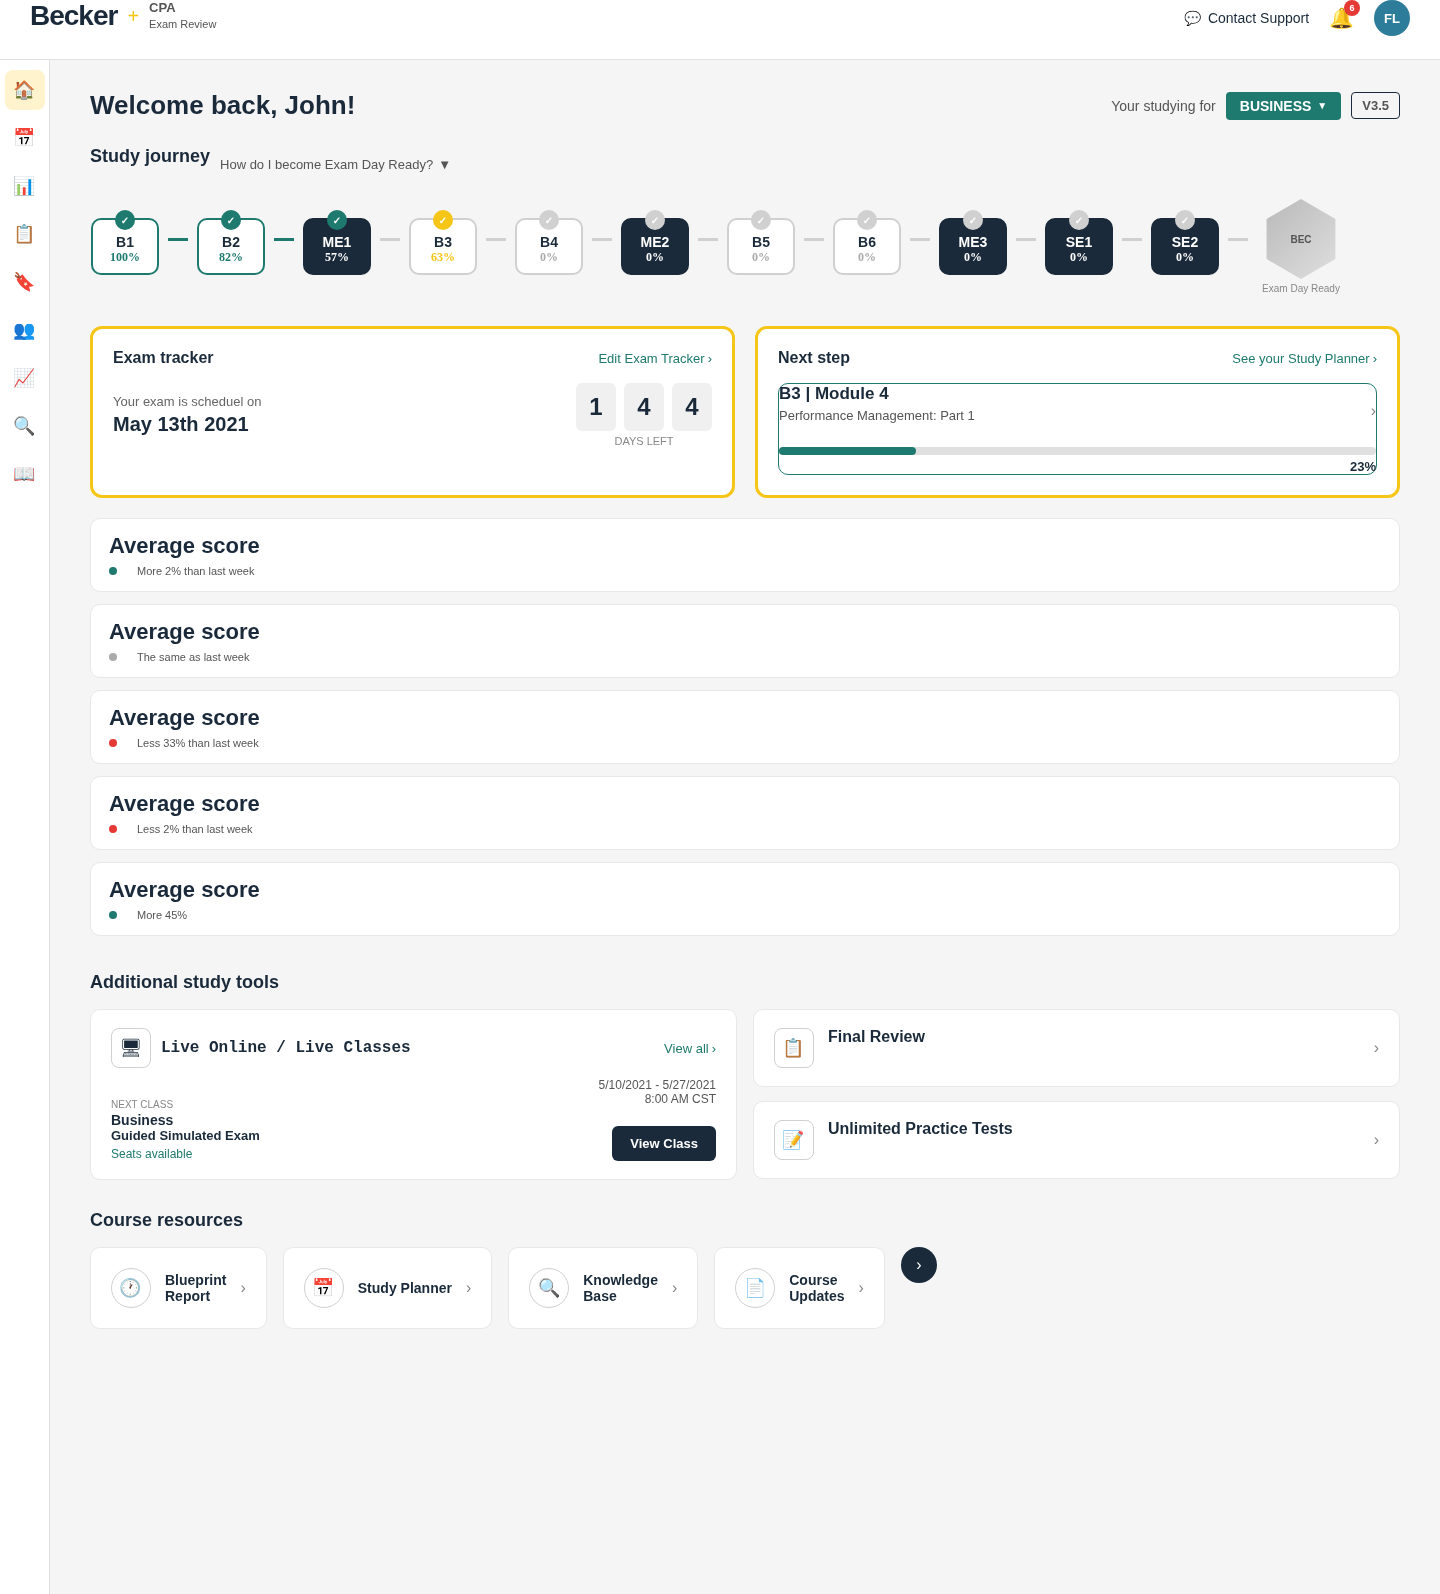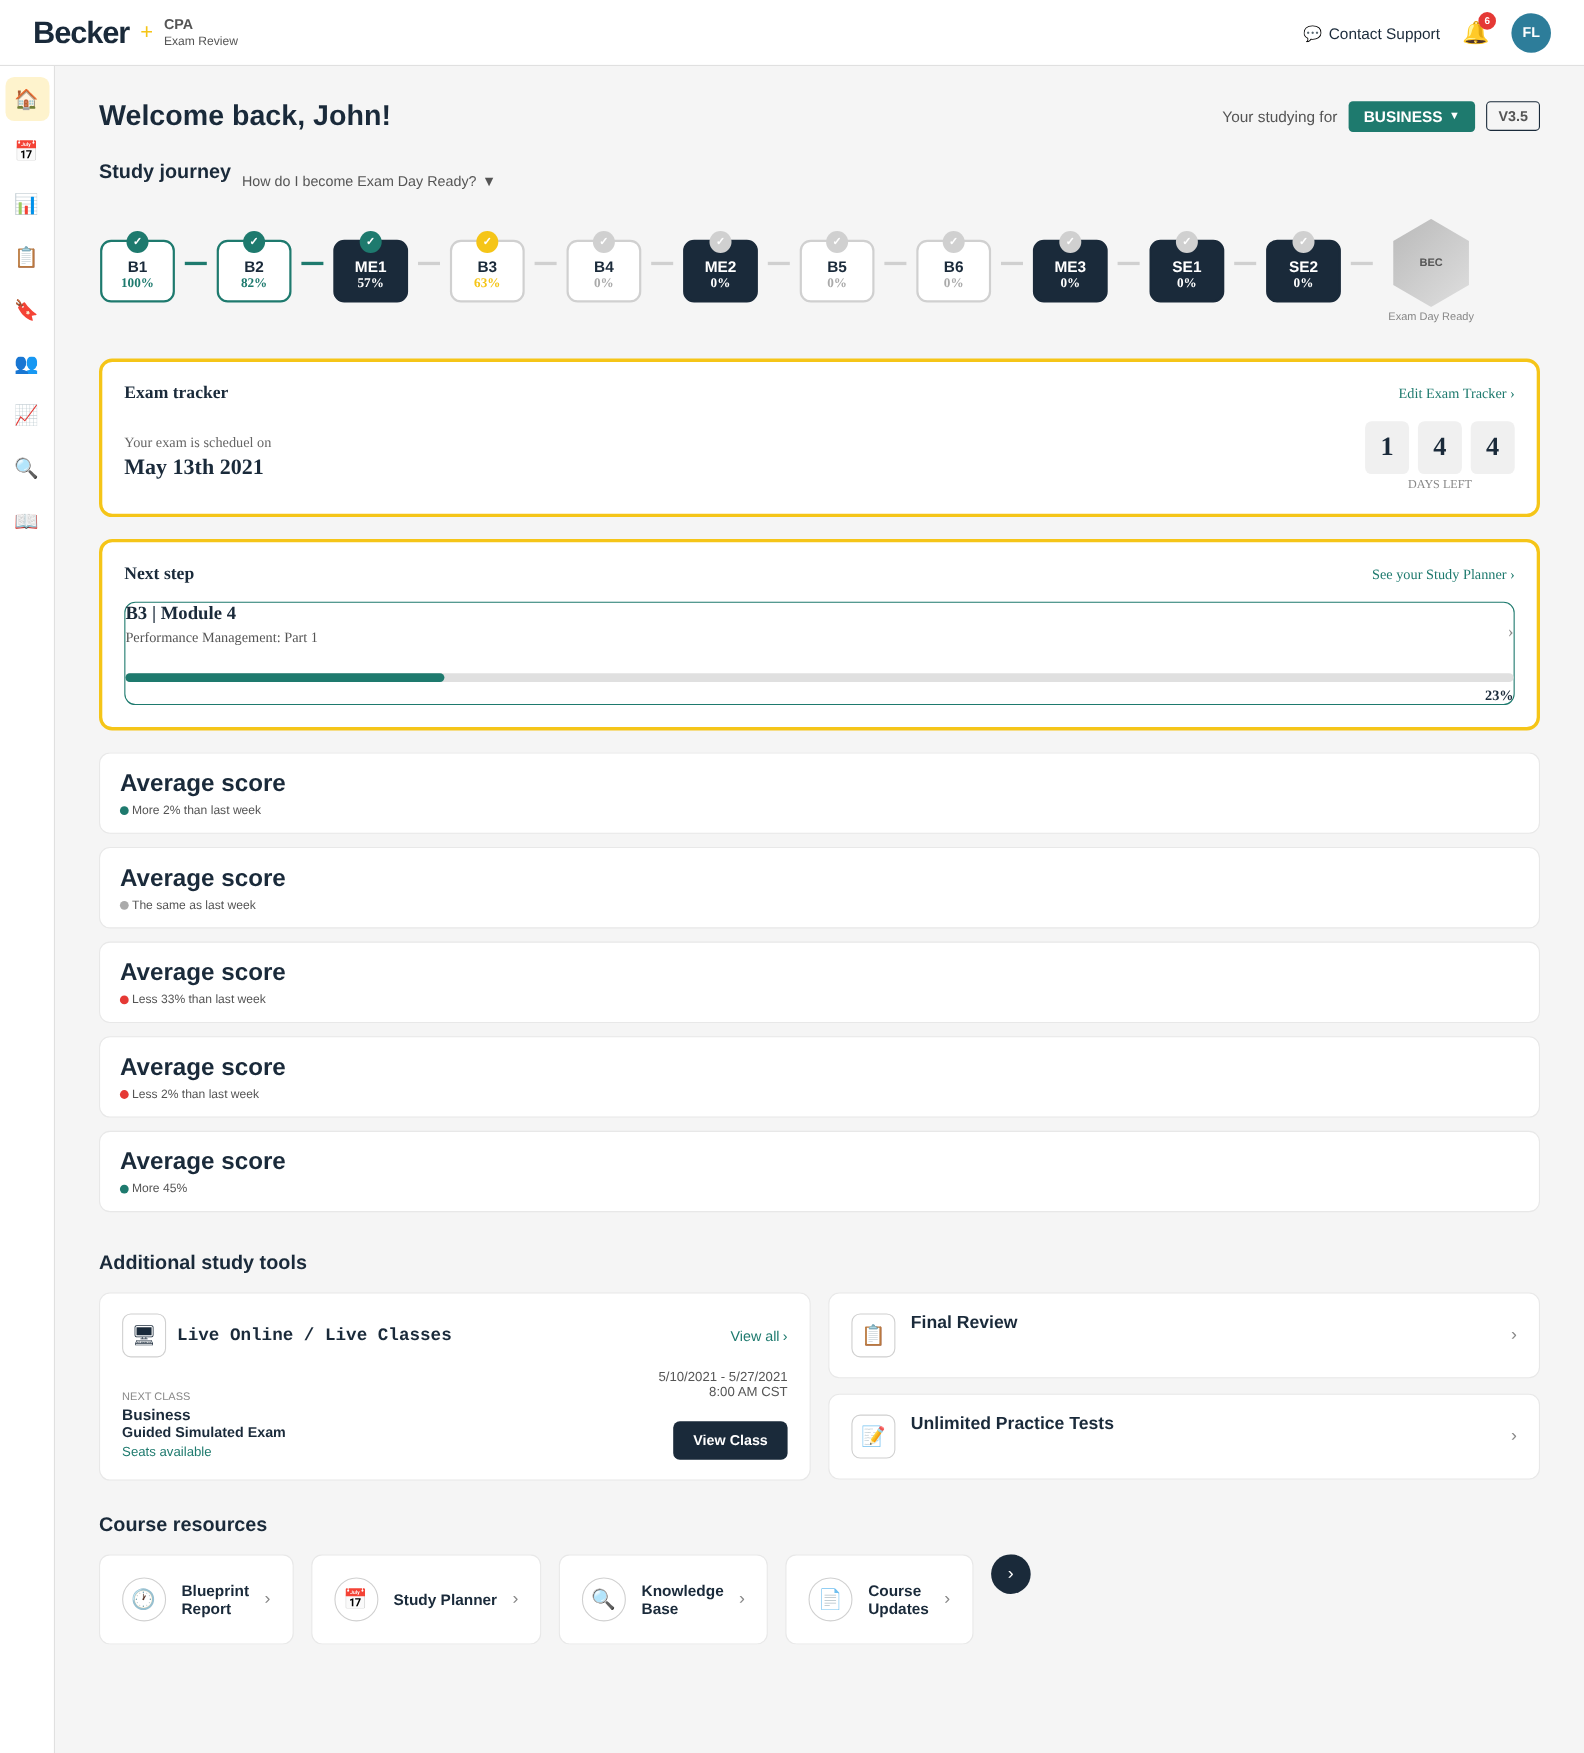--- a/index.html
+++ b/index.html
@@ -2,21 +2,21 @@
 <html><head>
   <meta charset="utf-8">
   <style>
     * { box-sizing: border-box; margin: 0; padding: 0; }
     body { font-family: 'Segoe UI', Arial, sans-serif; background: #f5f5f5; color: #1a2a3a; font-size: 14px; }
 
     
     .top-nav {
       background: #fff;
       display: flex;
-      align-items: center;
+      align-items: flex-start;
       justify-content: space-between;
       padding: 0 30px;
       height: 60px;
       border-bottom: 1px solid #e0e0e0;
       position: sticky;
       top: 0;
       z-index: 100;
     }
     .logo-area { display: flex; align-items: center; gap: 10px; }
     .logo-text { font-size: 28px; font-weight: 900; color: #1a2a3a; letter-spacing: -1px; }
@@ -113,21 +113,21 @@
     .node-label.white { color: #fff; }
     .node-pct { font-size: 12px; font-weight: 600; font-family: Liberation Serif, serif; }
     .node-pct.green { color: #1e7a6e; }
     .node-pct.white { color: #fff; }
     .node-pct.yellow { color: #f5c518; }
     .node-pct.gray { color: #aaa; }
     .journey-connector { width: 20px; height: 3px; background: #1e7a6e; flex-shrink: 0; margin-top: -15px; }
     .journey-connector.gray { background: #d0d0d0; }
 
     
-    .cards-row { display: grid; grid-template-columns: 1fr; gap: 20px; margin-bottom: 20px; font-family: Liberation Serif, serif; }
+    .cards-row { display: grid; grid-template-columns: 1fr 1fr; gap: 20px; margin-bottom: 20px; }
 
     
     .highlighted-card {
       border: 3px solid #f5c518;
       border-radius: 12px;
       background: #fff;
       padding: 20px;
       position: relative;
     }
     .card-header { display: flex; align-items: center; justify-content: space-between; margin-bottom: 16px; }
@@ -147,21 +147,21 @@
     .module-subtitle { font-size: 13px; color: #555; margin-bottom: 14px; }
     .module-header-row { display: flex; align-items: center; justify-content: space-between; }
     .progress-wrap { margin-top: 10px; }
     .progress-bar-bg { background: #e0e0e0; border-radius: 4px; height: 8px; width: 100%; }
     .progress-bar-fill { background: #1e7a6e; border-radius: 4px; height: 8px; }
     .progress-label { text-align: right; font-size: 13px; font-weight: 700; color: #1a2a3a; margin-top: 4px; }
 
     
     .stats-row { display: flex; gap: 12px; overflow-x: auto; margin-bottom: 30px; padding-bottom: 6px; flex-direction: column; }
     .stat-card { background: #fff; border-radius: 10px; padding: 14px 18px; min-width: 180px; flex-shrink: 0; border: 1px solid #e8e8e8; }
-    .stat-indicator { display: flex; align-items: center; gap: 3px; font-size: 11px; color: #555; margin-top: 6px; }
+    .stat-indicator { display: flex; align-items: center; gap: 20px; font-size: 11px; color: #555; margin-top: 6px; }
     .dot { width: 8px; height: 8px; border-radius: 50%; }
     .dot.green { background: #1e7a6e; }
     .dot.red { background: #e53935; }
     .dot.gray { background: #aaa; }
 
     
     .tools-section { margin-bottom: 30px; }
     .tools-grid { display: grid; grid-template-columns: 1fr 1fr; gap: 16px; }
     .tool-card { background: #fff; border-radius: 10px; border: 1px solid #e8e8e8; padding: 18px 20px; }
     .tool-card-inner { display: flex; align-items: center; justify-content: space-between; }

